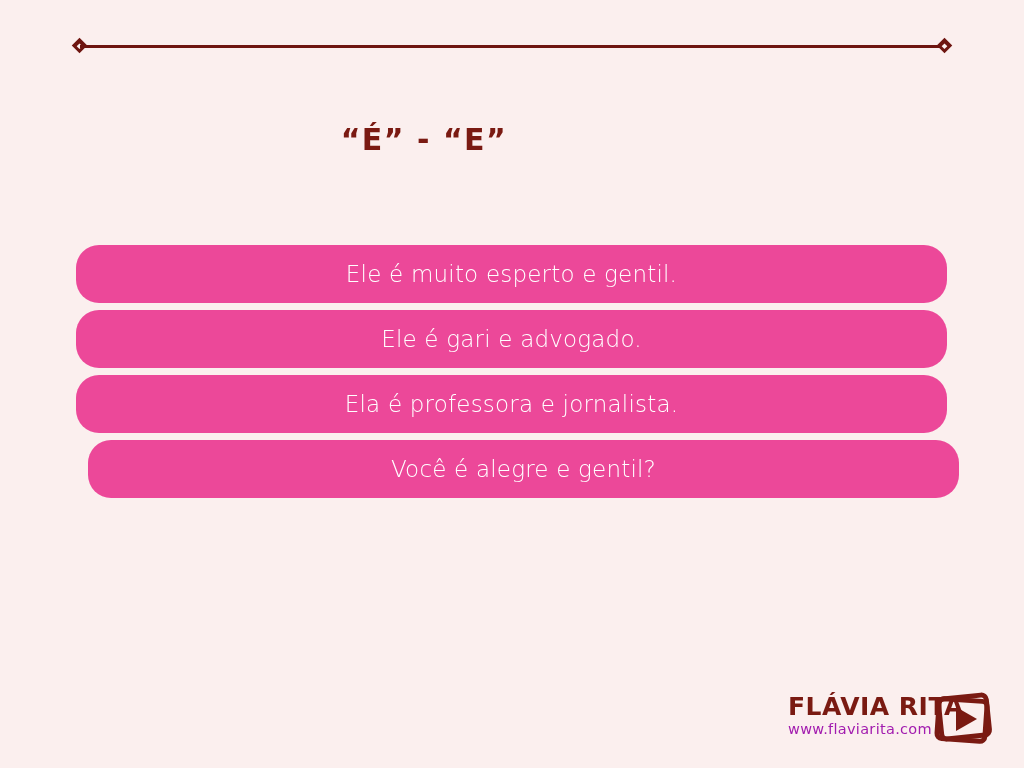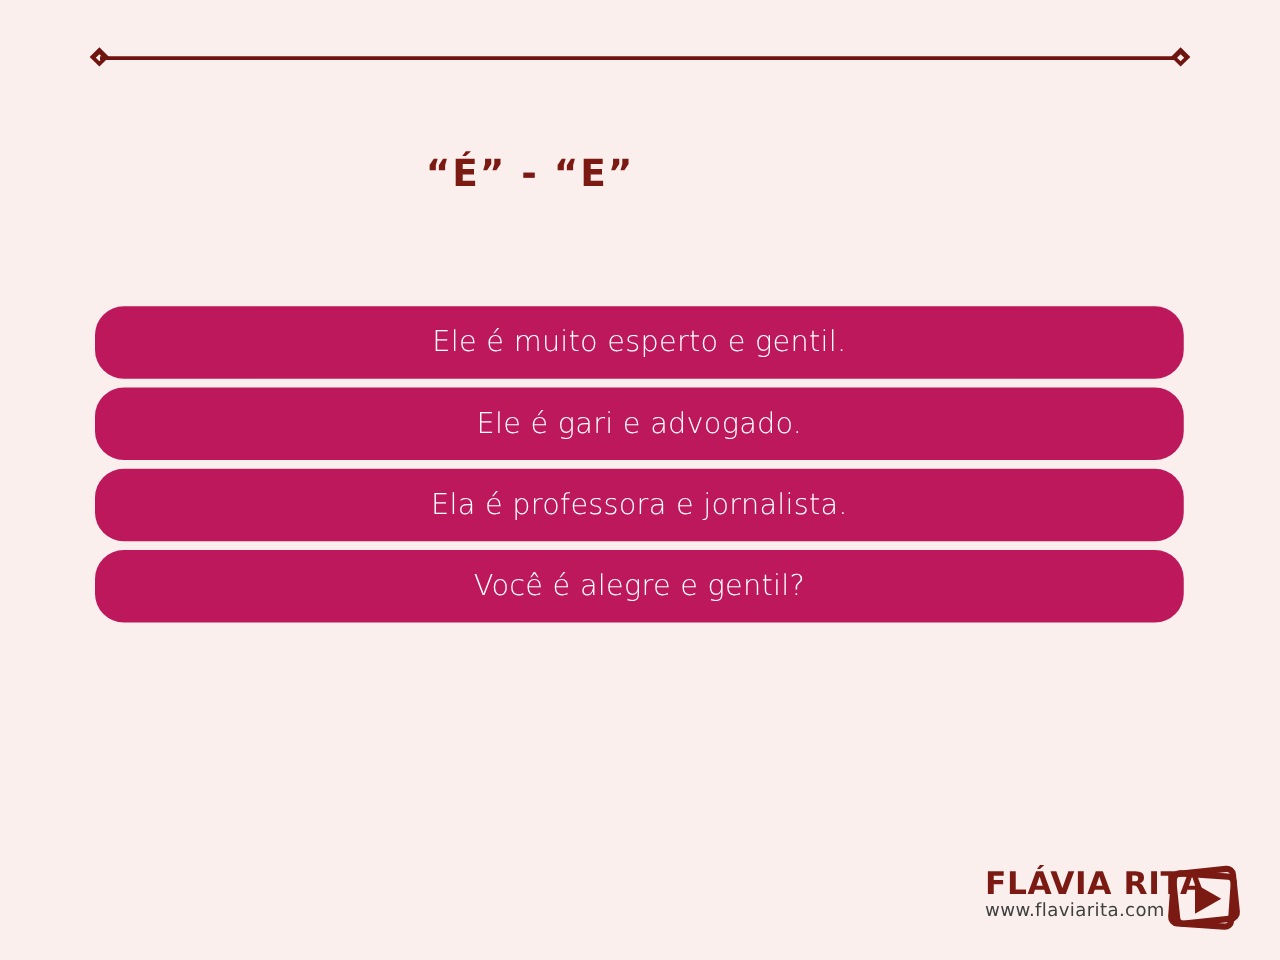--- a/index.html
+++ b/index.html
@@ -80,28 +80,28 @@
   .bars {
     position: absolute;
     left: 76px;
     top: 245px;
     width: 871px;
   }
   .bar {
     width: 871px;
     height: 58px;
     margin-bottom: 7px;
-    background: #be185d;
+    background: #ec4899;
     display: flex;
     align-items: center;
     justify-content: center;
     box-sizing: border-box;
     border-radius: 23px;
   }
-  .bar:last-child { margin-bottom: 0; }
+  .bar:last-child { margin-bottom: 0; margin-left: 12px; }
   .bar-text {
     color: #ffffff;
     font-family: "DejaVu Sans", sans-serif;
     font-size: 23px;
     font-weight: 300;
     letter-spacing: 0.2px;
     line-height: 1;
     white-space: nowrap;
   }
 
@@ -127,21 +127,21 @@
     color: #7a1a12;
     letter-spacing: 0.5px;
     line-height: 1;
     white-space: nowrap;
   }
   .logo-url {
     margin-top: 3px;
     font-family: "DejaVu Sans", sans-serif;
     font-size: 14.5px;
     font-weight: normal;
-    color: #404040;
+    color: #a21caf;
     letter-spacing: 0.3px;
     line-height: 1;
     white-space: nowrap;
   }
   .logo-icon {
     position: absolute;
     left: 144px;
     top: -2px;
     width: 62px;
     height: 52px;

